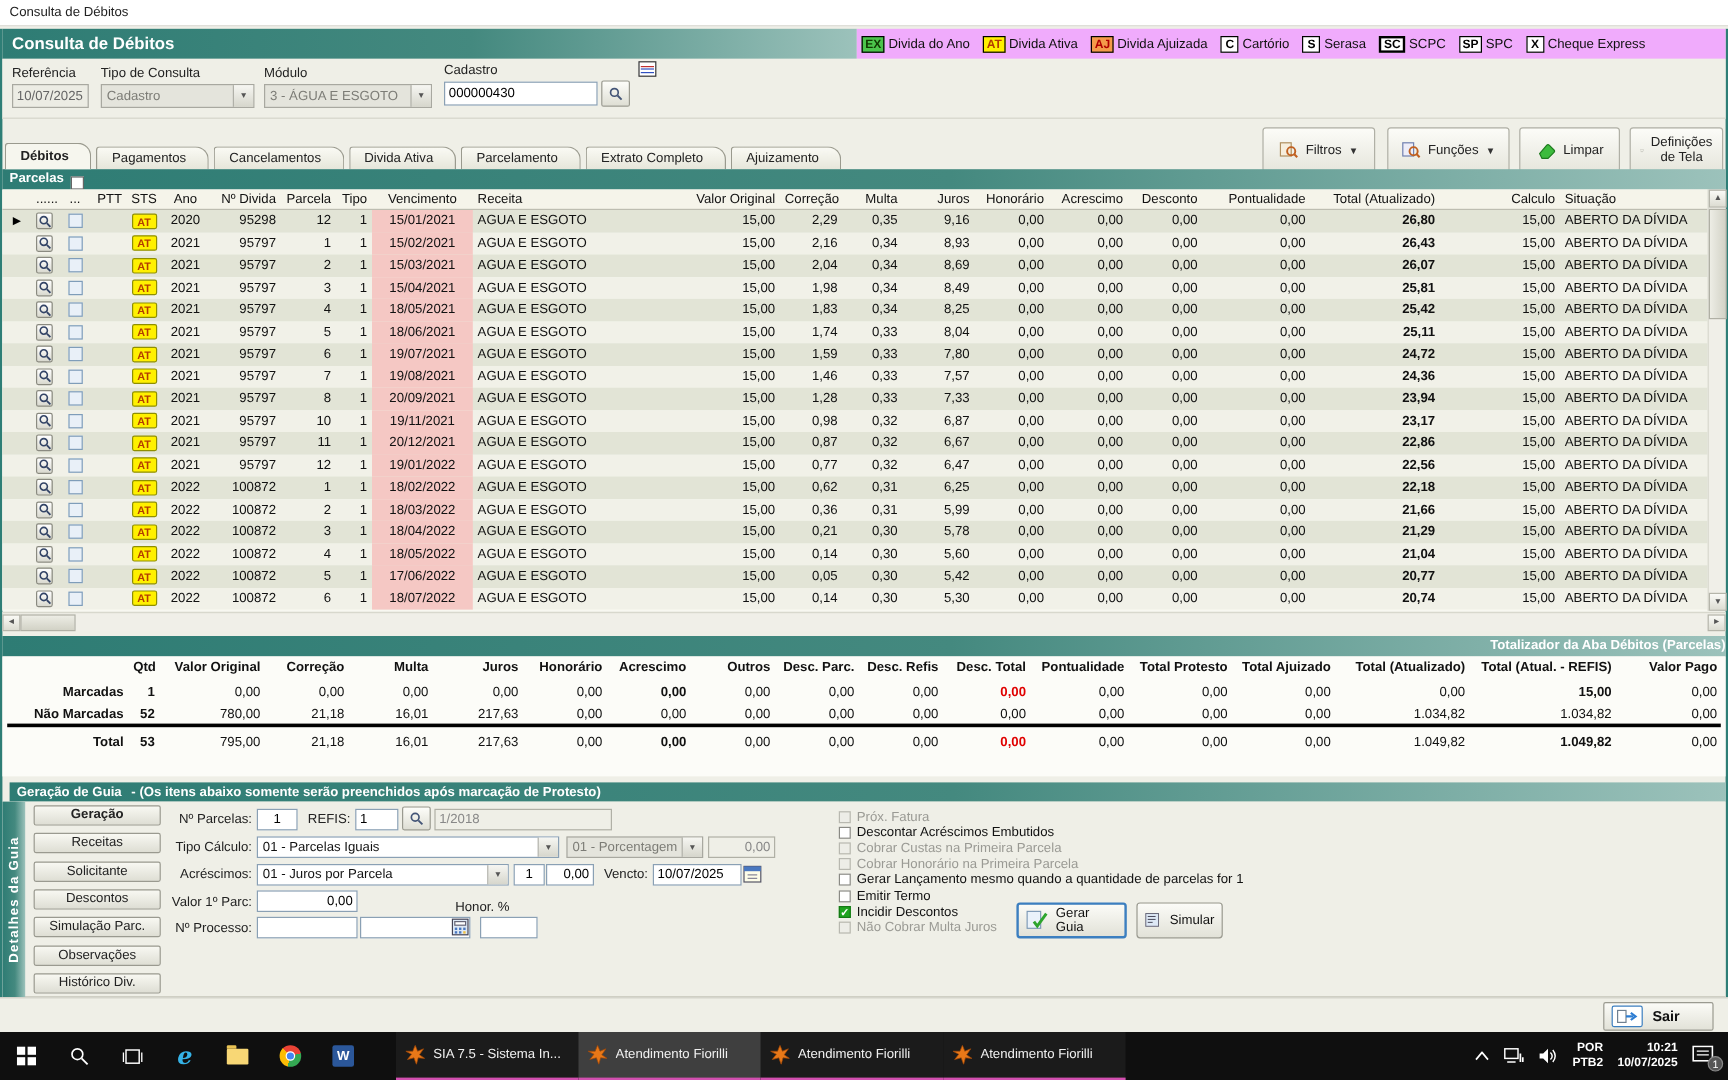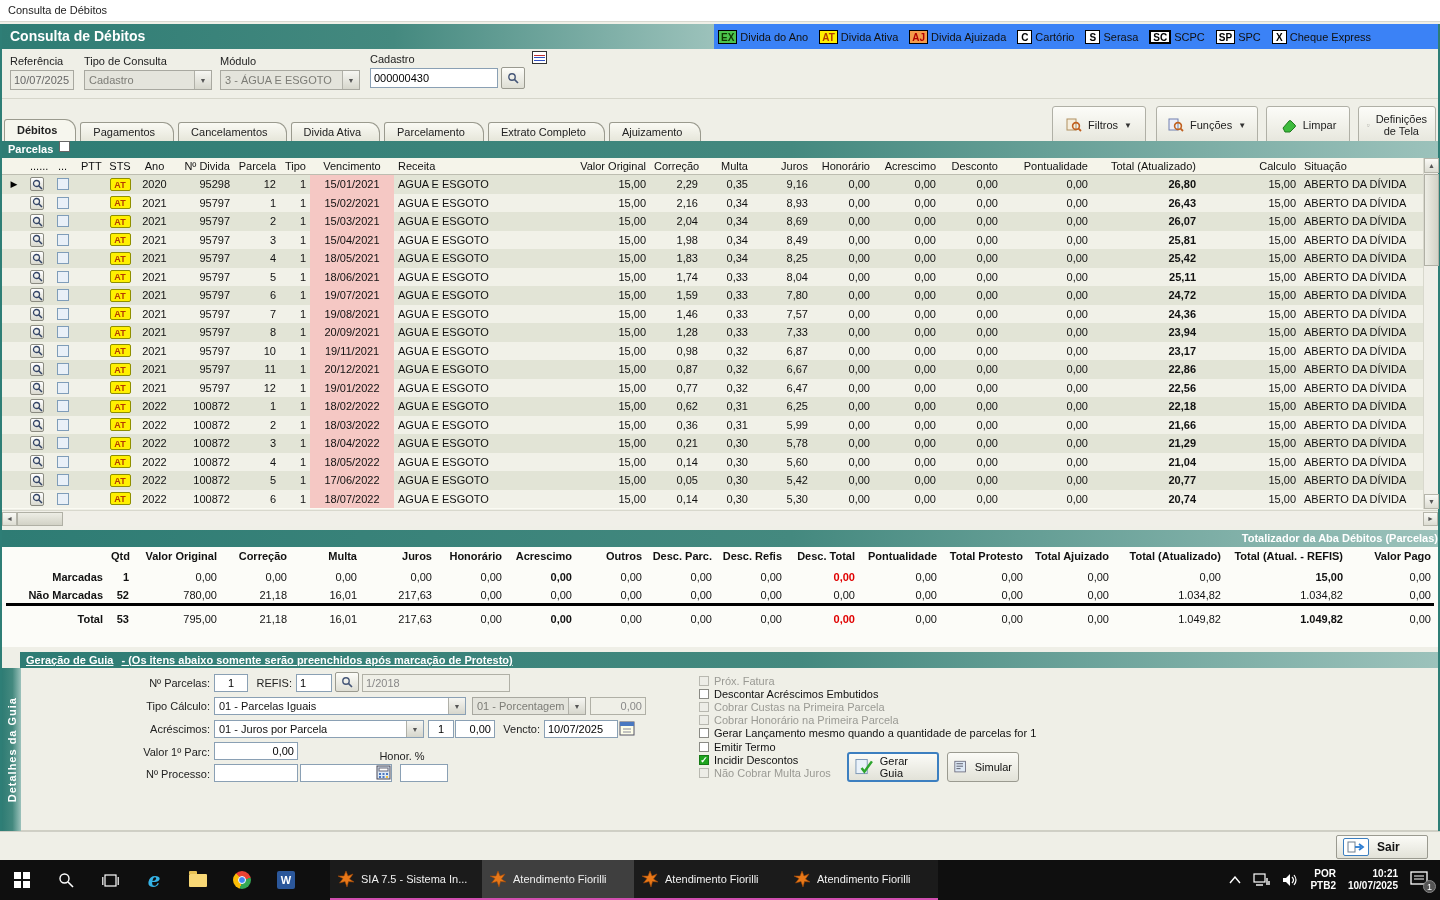--- a/index.html
+++ b/index.html
@@ -9,21 +9,21 @@
   
   .titlebar{position:absolute;top:0;left:0;right:0;height:22px;background:#fff;
             border-bottom:1px solid #d8d8d0;padding:4px 8px;color:#222;}
   .edge-l{position:absolute;left:0;top:24px;width:2px;height:836px;background:#2E7E76;}
   .edge-r{position:absolute;right:0;top:24px;width:2px;height:836px;background:#2E7E76;}
   
   .teal{background:linear-gradient(90deg,#2E7C74 0%,#44897F 55%,#9CC2BB 100%);
         color:#fff;font-weight:bold;}
   .main-header{position:absolute;top:24px;left:2px;width:712px;height:25px;
                font-size:14px;line-height:25px;padding-left:8px;}
-  .legend{position:absolute;top:24px;left:714px;right:2px;height:25px;background:#3b82f6;
+  .legend{position:absolute;top:24px;left:714px;right:2px;height:25px;background:#f0abfc;
           display:flex;align-items:center;gap:11px;padding:0 4px;white-space:nowrap;}
   .legend-item{display:inline-flex;align-items:center;gap:3px;}
   .lbadge{display:inline-block;min-width:15px;padding:0 2px;height:14px;line-height:13px;
           border:1px solid #000;font-weight:bold;font-size:10px;text-align:center;}
   .lbadge.thick{border-width:2px;line-height:11px;}
   
   .fpanel{position:absolute;top:49px;left:2px;right:2px;height:50px;background:#EFEFE7;
           border-bottom:1px solid #d5d5ca;}
   .flabel{position:absolute;color:#222;}
   .inp{position:absolute;height:20px;border:1px solid #8aa0b4;background:#fff;
@@ -49,21 +49,21 @@
   .ident .val{color:#0C9140;}
   
   .tabs{position:absolute;top:119px;left:4px;right:2px;height:22px;display:flex;
         align-items:flex-end;gap:0;}
   .tab{height:19px;line-height:18px;padding:0 18px 0 12px;margin-right:4px;
        border:1px solid #9a9a8e;border-bottom:none;border-radius:3px 11px 0 0;
        background:linear-gradient(#FAFAF4,#E6E6DA);color:#222;}
   .tab.active{height:22px;line-height:21px;font-weight:bold;background:#F6F6EE;z-index:2;}
   
   .pbar{position:absolute;top:141px;left:2px;right:2px;height:17px;line-height:17px;
-        padding-left:6px;display:flex;align-items:flex-start;gap:6px;}
+        padding-left:6px;display:flex;align-items:flex-end;gap:6px;}
   .pbar .cbx{width:11px;height:11px;background:#fff;border:1px solid #666;}
   
   .grid{position:absolute;top:158px;left:2px;width:1421px;height:351px;background:#FBFBF3;}
   .dhr{display:flex;height:17px;background:#F5F4EA;border-bottom:1px solid #bdbdb1;
        align-items:center;}
   .dh{padding:0 4px;white-space:nowrap;overflow:hidden;color:#111;}
   .drow{display:flex;height:18.5px;align-items:center;}
   .drow.even{background:#E2E4D6;}
   .drow.odd{background:#F1F1E8;}
   .dc{padding:0 4px;white-space:nowrap;overflow:hidden;height:100%;display:flex;align-items:center;}
@@ -95,22 +95,22 @@
   .hspacer{flex:1;}
   
   .tbar{position:absolute;top:530px;left:2px;right:2px;height:17px;line-height:17px;padding-left:6px;text-align:right;}
   .ttable{position:absolute;top:547px;left:2px;right:2px;height:100px;background:#FCFCF8;}
   .thr{display:flex;height:18px;align-items:center;font-weight:bold;}
   .trow{display:flex;height:18px;align-items:flex-end;}
   .tc{padding:0 4px;white-space:nowrap;overflow:hidden;text-align:right;}
   .tc.lab{text-align:right;font-weight:bold;}
   .tdivider{height:3px;background:#000;margin:2px 4px 1px 4px;}
   
-  .gbar{position:absolute;top:652px;left:20px;right:2px;height:16px;line-height:16px;padding-left:6px;
-        display:flex;gap:8px;text-decoration:underline;}
+  .gbar{position:absolute;top:652px;left:8px;right:2px;height:16px;line-height:16px;padding-left:6px;
+        display:flex;gap:8px;}
   .gpanel{position:absolute;top:668px;left:2px;right:2px;height:163px;background:#EFEFE7;
           border-bottom:1px solid #cfcfc4;}
   .gside{position:absolute;left:0;top:0;width:19px;height:163px;display:flex;
          align-items:center;justify-content:center;}
   .gside span{writing-mode:vertical-rl;transform:rotate(180deg);font-weight:bold;color:#fff;
               font-size:11px;letter-spacing:1px;}
   .gbtns{position:absolute;left:26px;top:3px;width:106px;height:157px;display:flex;
          flex-direction:column;justify-content:space-between;}
   .gbtn{height:17px;line-height:15px;text-align:center;border:1px solid #9a9a90;border-radius:2px;
         background:linear-gradient(#F8F8F2,#DEDED4);color:#222;}
@@ -1050,20 +1050,29 @@
   </div>
 
   <div class="gbar teal">
     <span>Geração de Guia</span>
     <span>-   (Os itens abaixo somente serão preenchidos após marcação de Protesto)</span>
   </div>
   <div class="gpanel">
     <div class="gside teal">
       <span>Detalhes da Guia</span>
     </div>
+    <div class="gbtns">
+        <div class="gbtn active">Geração</div>
+        <div class="gbtn">Receitas</div>
+        <div class="gbtn">Solicitante</div>
+        <div class="gbtn">Descontos</div>
+        <div class="gbtn">Simulação Parc.</div>
+        <div class="gbtn">Observações</div>
+        <div class="gbtn">Histórico Div.</div>
+      </div>
 
     <span class="glabel" style="left:130px;top:9px">Nº Parcelas:</span>
     <input class="ginp" style="left: 212px; top: 6px; width: 34px; text-align: center;" readonly="" value="1">
     <span class="glabel" style="left:250px;top:9px;width:40px">REFIS:</span>
     <input class="ginp" style="left: 294px; top: 6px; width: 36px;" readonly="" value="1">
     <span class="sbtn" style="left:333px;top:4px;width:24px;height:20px">
       <svg width="12" height="12" viewBox="0 0 12 12">
           <circle cx="5" cy="5" r="3.2" fill="none" stroke="#445577" stroke-width="1.4"></circle>
           <line x1="7.6" y1="7.6" x2="11" y2="11" stroke="#445577" stroke-width="1.6"></line>
         </svg>

